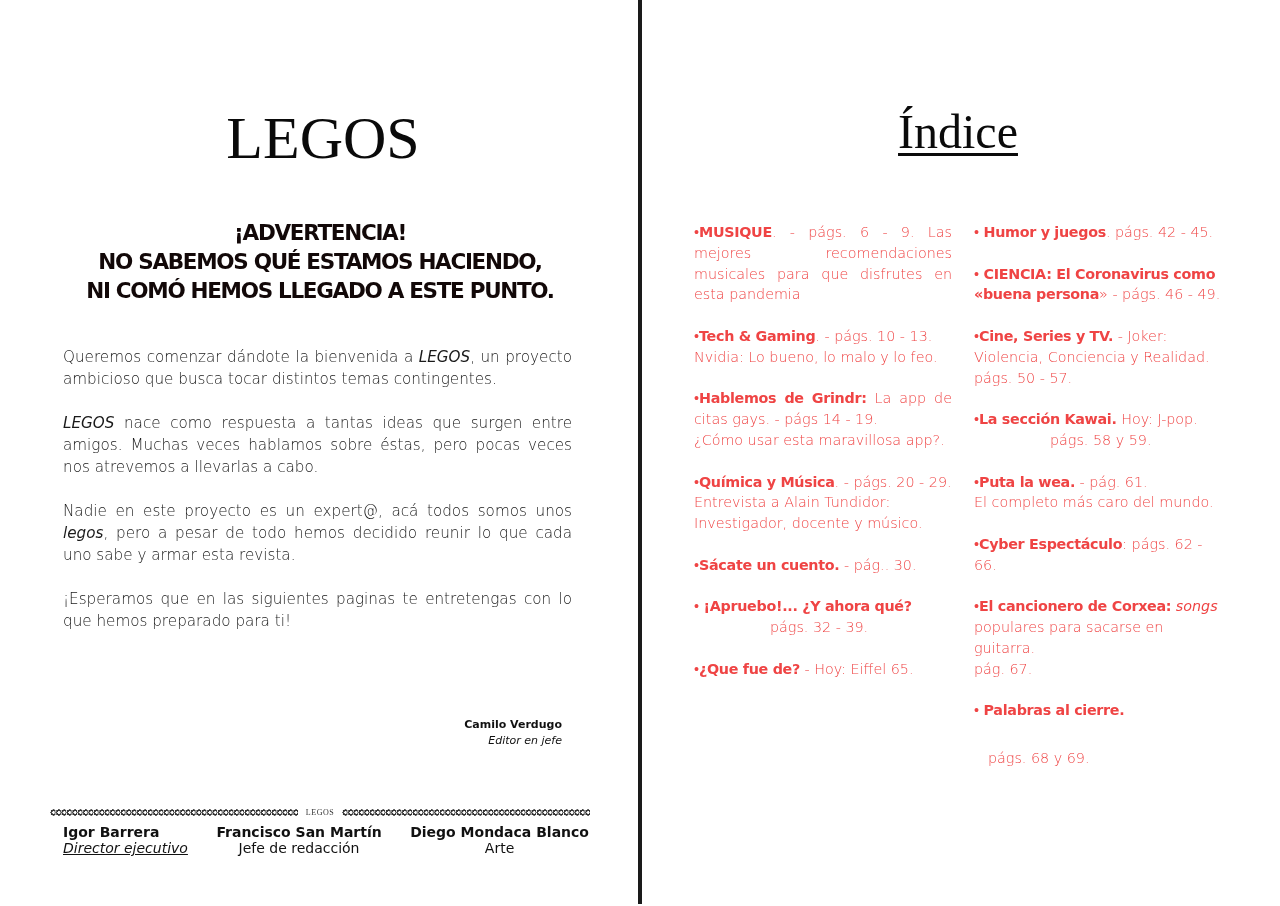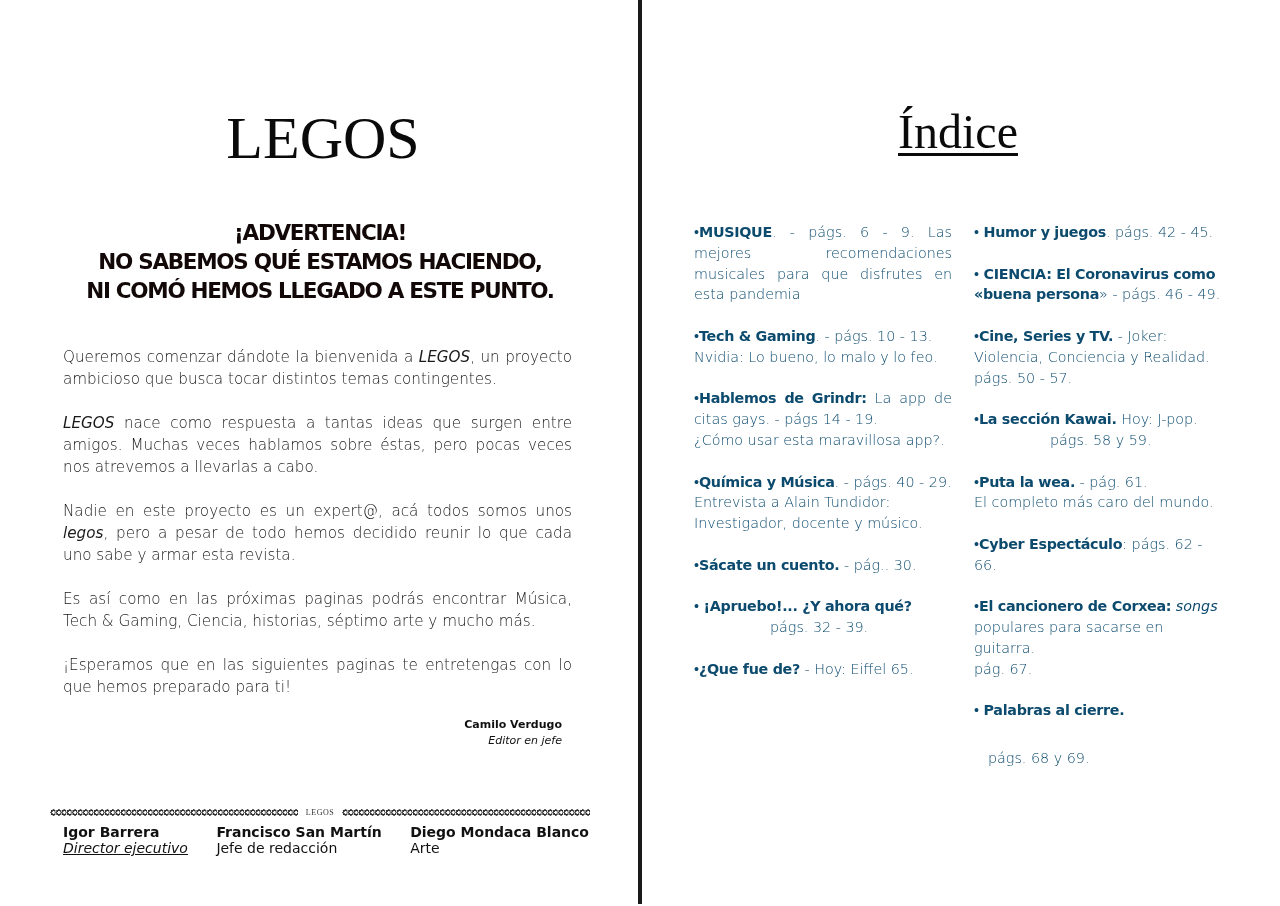--- a/index.html
+++ b/index.html
@@ -33,29 +33,29 @@
   .ornament { flex: 1; height: 7px;
     background-image: radial-gradient(circle at 3.5px 3.5px, transparent 1.4px, #333 1.5px, #333 3px, transparent 3.2px);
     background-size: 5.4px 7px; background-repeat: repeat-x; }
   .footer-label { font-family: "Liberation Serif", "DejaVu Serif", serif; font-size: 8px; padding: 0 8px; color: #333; letter-spacing: 0.5px; }
 
   .credits { position: absolute; left: 63px; width: 526px; top: 824px; display: flex; justify-content: space-between;
     font-family: "DejaVu Sans", "Liberation Sans", sans-serif; font-size: 14px; line-height: 16px; }
   .credit .cname { font-weight: bold; }
   .credit.c1 { text-align: left; }
   .credit.c1 .crole { font-style: italic; text-decoration: underline; }
-  .credit.c2 { text-align: left; }
-  .credit.c3 { text-align: left; }
+  .credit.c2 { text-align: center; }
+  .credit.c3 { text-align: center; }
 
   .index-title { position: absolute; left: 0; width: 628px; top: 104px; text-align: center;
     font-family: "Liberation Serif", "DejaVu Serif", serif; font-size: 48px; color: #0a0a0a; }
   .index-title span { text-decoration: underline; text-decoration-thickness: 3px; text-underline-offset: 5px; }
 
   .index-col { position: absolute; top: 222px; width: 258px;
-    font-family: "DejaVu Sans", "Liberation Sans", sans-serif; font-size: 14.3px; line-height: 20.8px; color: #0c4a6e; font-weight: 300; }
+    font-family: "DejaVu Sans", "Liberation Sans", sans-serif; font-size: 14.3px; line-height: 20.8px; color: #ef4444; font-weight: 300; }
   .col1 { left: 50px; }
   .col2 { left: 330px; width: 254px; }
   .entry { margin-bottom: 20.8px; }
   .entry .head { font-weight: bold; letter-spacing: -0.3px; }
   .entry .justify { text-align: justify; }
   .entry .indent { padding-left: 76px; }
   .entry .indent-sm { padding-left: 14px; margin-top: 27px; }
   .entry em { font-style: italic; }
 </style>
 </head>
@@ -67,21 +67,20 @@
   <div class="warning">
     <div>¡ADVERTENCIA!</div>
     <div>NO SABEMOS QUÉ ESTAMOS HACIENDO,</div>
     <div>NI COMÓ HEMOS LLEGADO A ESTE PUNTO.</div>
   </div>
 
   <div class="intro">
     <p><span>Queremos comenzar dándote la bienvenida a </span><em>LEGOS</em><span>, un proyecto ambicioso que busca tocar distintos temas contingentes.</span></p>
     <p><em>LEGOS</em><span> nace como respuesta a tantas ideas que surgen entre amigos. Muchas veces hablamos sobre éstas, pero pocas veces nos atrevemos a llevarlas a cabo.</span></p>
     <p><span>Nadie en este proyecto es un expert@, acá todos somos unos </span><em>legos</em><span>, pero a pesar de todo hemos decidido reunir lo que cada uno sabe y armar esta revista.</span></p>
-    <p>Es así como en las próximas paginas podrás encontrar Música, Tech &amp; Gaming, Ciencia, historias, séptimo arte y mucho más.</p>
     <p>¡Esperamos que en las siguientes paginas te entretengas con lo que hemos preparado para ti!</p>
   </div>
 
   <div class="signature">
     <div class="name">Camilo Verdugo</div>
     <div class="role">Editor en jefe</div>
   </div>
 
   <div class="footer-rule">
     <div class="ornament"></div>
@@ -116,21 +115,21 @@
     </div>
     <div class="entry">
       <div><span>•</span><span class="head">Tech &amp; Gaming</span><span>. - págs. 10 - 13.</span></div>
       <div>Nvidia: Lo bueno, lo malo y lo feo.</div>
     </div>
     <div class="entry">
       <div class="justify"><span>•</span><span class="head">Hablemos de Grindr:</span><span> La app de citas gays. - págs 14 - 19.</span></div>
       <div>¿Cómo usar esta maravillosa app?.</div>
     </div>
     <div class="entry">
-      <div><span>•</span><span class="head">Química y Música</span><span>. - págs. 40 - 29.</span></div>
+      <div><span>•</span><span class="head">Química y Música</span><span>. - págs. 20 - 29.</span></div>
       <div>Entrevista a Alain Tundidor:</div>
       <div>Investigador, docente y músico.</div>
     </div>
     <div class="entry">
       <div><span>•</span><span class="head">Sácate un cuento.</span><span> - pág.. 30.</span></div>
     </div>
     <div class="entry">
       <div><span>• </span><span class="head">¡Apruebo!... ¿Y ahora qué?</span></div>
       <div class="indent">págs. 32 - 39.</div>
     </div>

